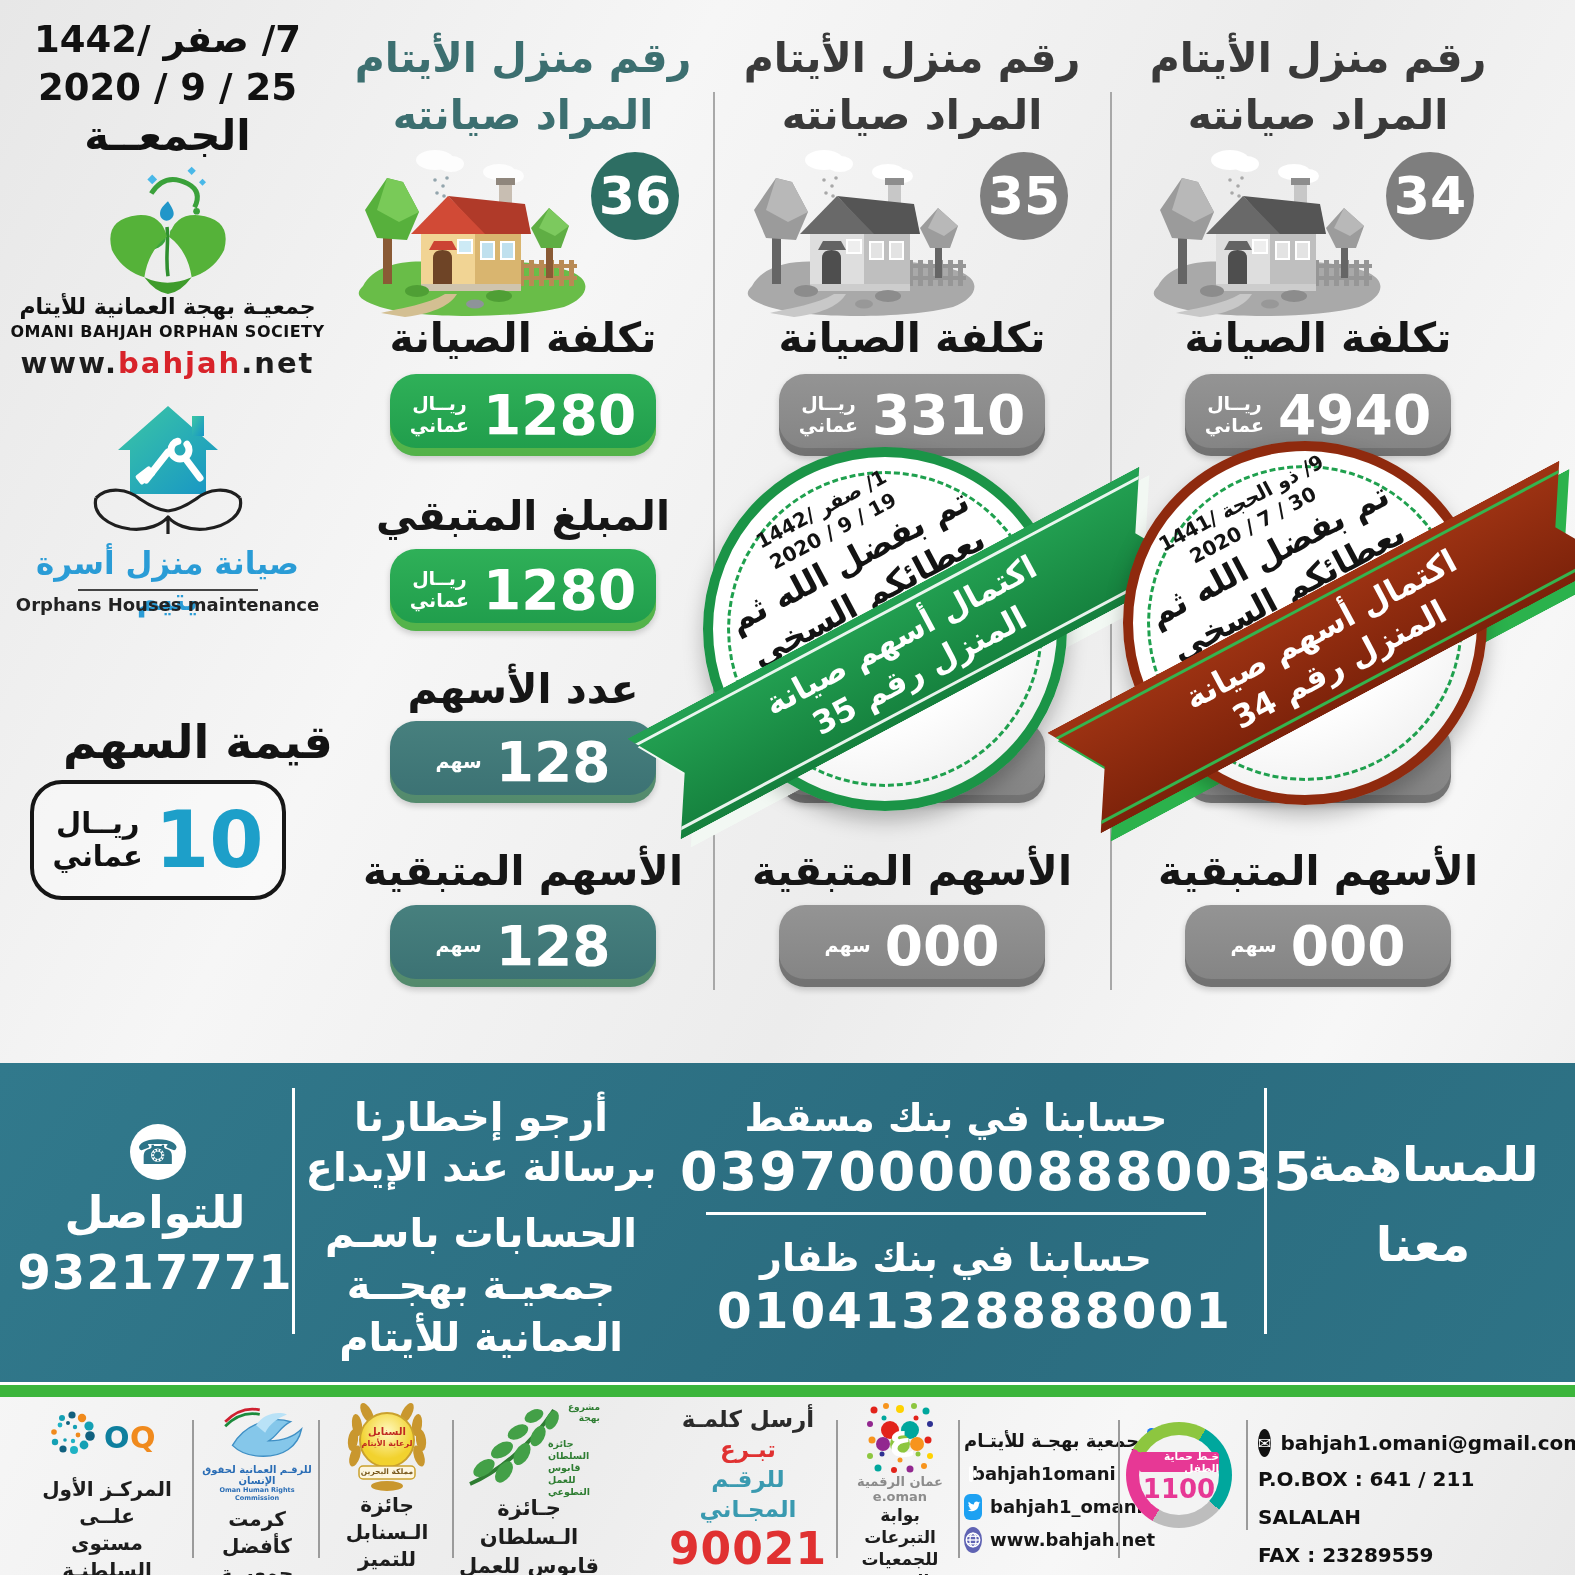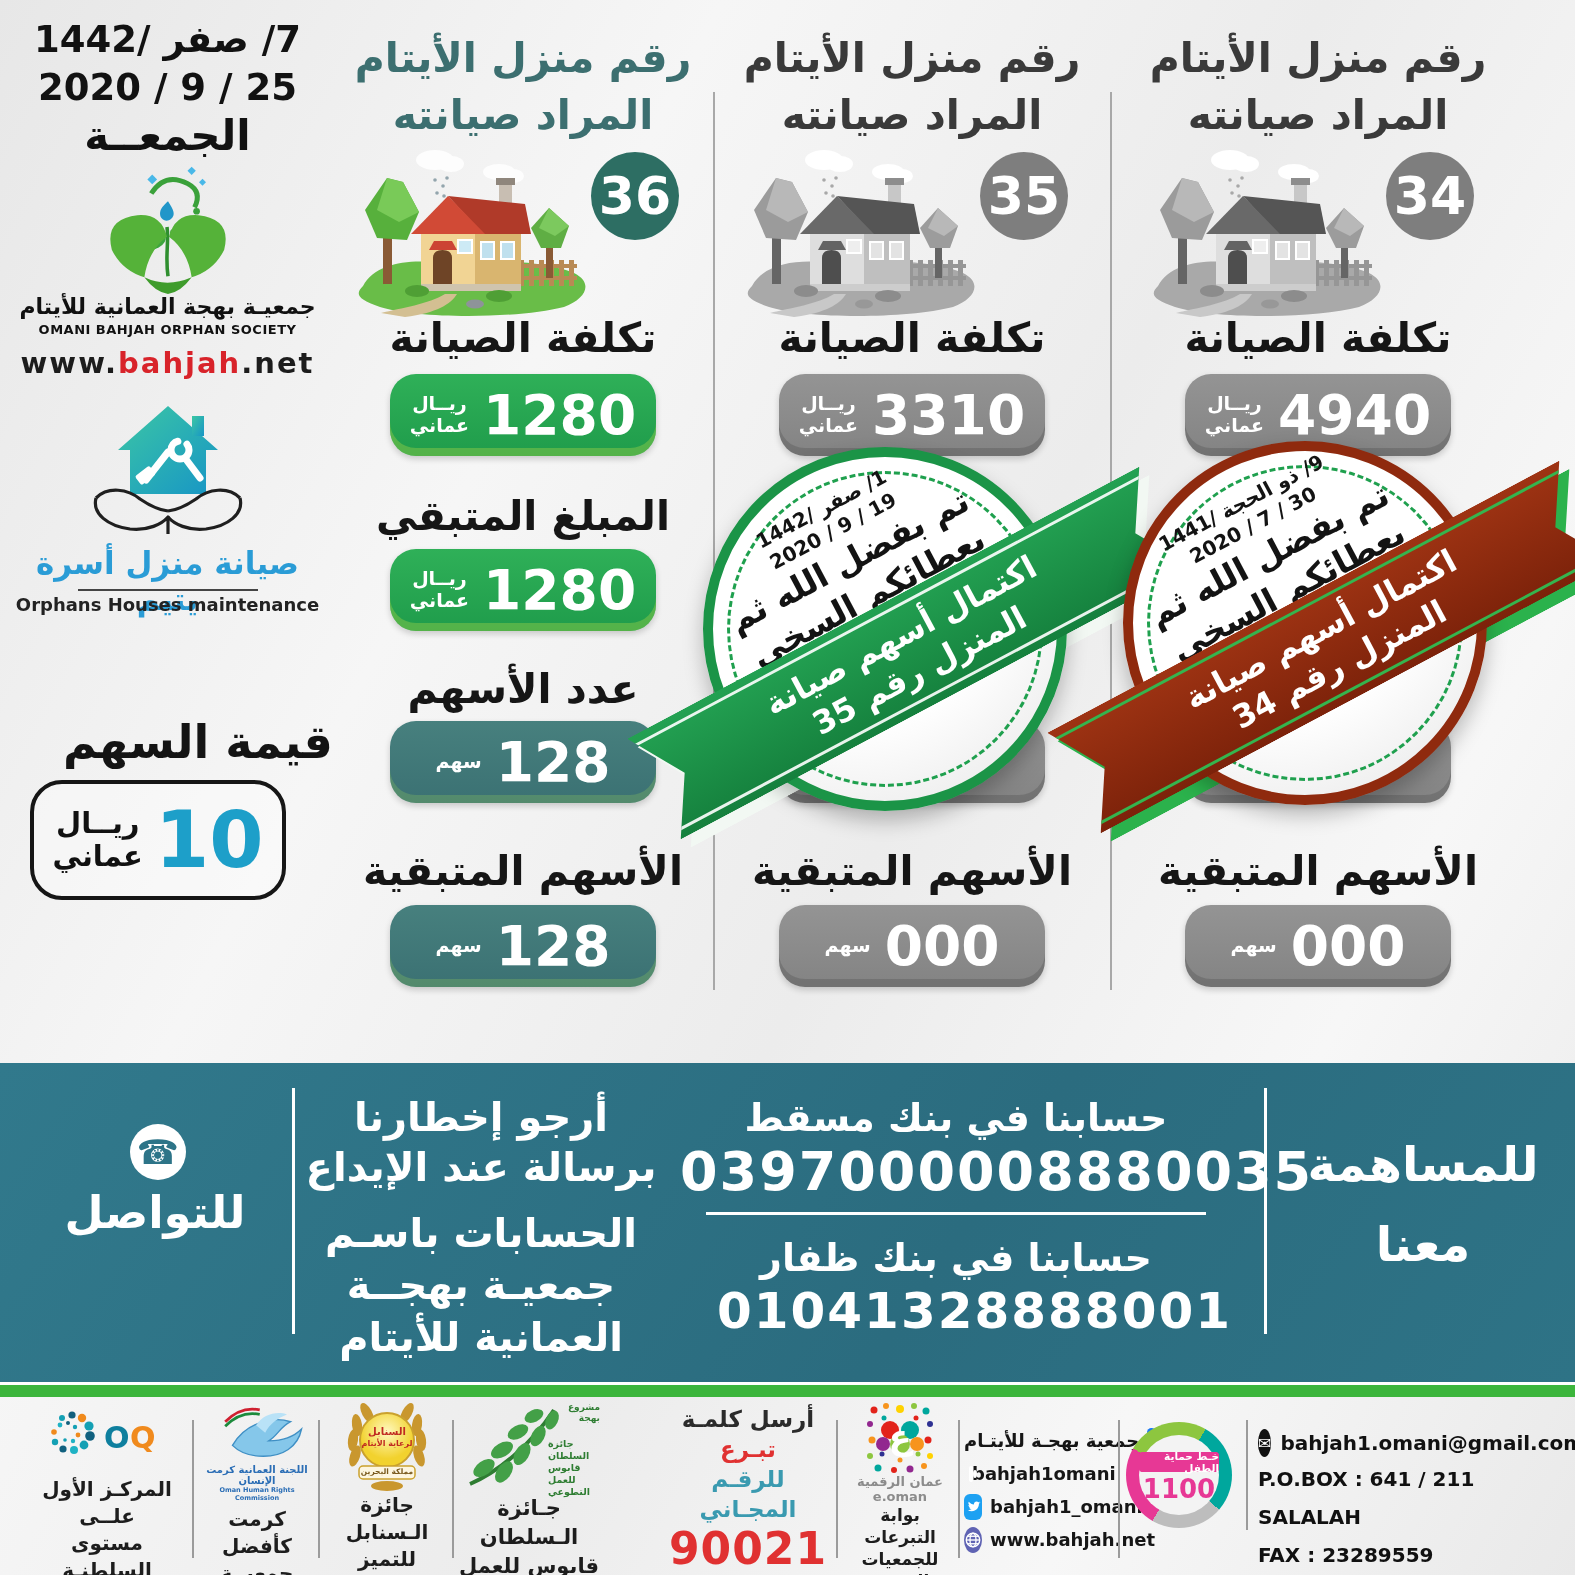--- a/index.html
+++ b/index.html
@@ -6,21 +6,21 @@
   .poster{position:relative;width:1575px;height:1575px;overflow:hidden;
     font-family:"DejaVu Sans","Liberation Sans",sans-serif;color:#1c1c1c;
     background:linear-gradient(118deg,#e7e7e7 0%,#f6f6f6 30%,#ececec 55%,#f7f7f7 78%,#e9e9e9 100%);}
   .abs{position:absolute;}
   .ctr{text-align:center;}
 
   
   .date-block{left:0;top:16px;width:335px;font-size:37px;line-height:48px;font-weight:bold;color:#121212;}
   .day-name{font-size:42px;}
   .org-ar{left:0;top:294px;width:335px;font-size:22px;font-weight:bold;color:#111;}
-  .org-en{left:0;top:322px;width:335px;font-size:13px;font-weight:bold;letter-spacing:.5px;color:#111;}
+  .org-en{left:0;top:322px;width:335px;font-size:16px;font-weight:bold;letter-spacing:.5px;color:#111;}
   .website{left:0;top:346px;width:335px;font-size:29px;font-weight:bold;letter-spacing:2px;}
   .website .red{color:#d8232a;}
   .maint-ar{left:0;top:545px;width:335px;font-size:31px;font-weight:bold;color:#2a9cd6;}
   .maint-hr{left:78px;top:589px;width:180px;height:2px;background:#444;}
   .maint-en{left:0;top:594px;width:335px;font-size:18px;font-weight:bold;color:#222;}
   .share-label{left:0;top:715px;width:330px;font-size:46px;font-weight:bold;color:#141414;margin-left:33px;}
   .share-box{left:30px;top:780px;width:248px;height:112px;border:4px solid #161616;border-radius:32px;
     display:flex;direction:rtl;align-items:center;justify-content:center;gap:12px;background:rgba(255,255,255,.35);}
   .share-box .val{font-size:78px;font-weight:bold;color:#1d9fc9;line-height:1;}
   .share-box .unit{font-size:29px;font-weight:bold;color:#111;line-height:1.15;text-align:center;}
@@ -471,20 +471,21 @@
     <div class="ribbon rb-red" dir="rtl">
       <div class="stripes"></div>
       <div>اكتمال أسهم صيانة</div>
       <div>المنزل رقم 34</div>
     </div>
   </div>
 
   <div class="abs contact-bar"></div>
   <div class="abs phone-circle">☎</div>
   <div class="abs contact-label" dir="rtl">للتواصل</div>
+  <div class="abs contact-number">93217771</div>
   <div class="abs vline vl1"></div>
   <div class="abs cbar-txt notify1" dir="rtl">أرجو إخطارنا</div>
   <div class="abs cbar-txt notify2" dir="rtl">برسالة عند الإيداع</div>
   <div class="abs cbar-txt acc1" dir="rtl">الحسابات باسـم</div>
   <div class="abs cbar-txt acc2" dir="rtl">جمعيـة بهجــة</div>
   <div class="abs cbar-txt acc3" dir="rtl">العمانية للأيتام</div>
   <div class="abs cbar-txt bank1-label" dir="rtl">حسابنا في بنك مسقط</div>
   <div class="abs cbar-txt bank1-num">0397000008880035</div>
   <div class="abs bank-hr"></div>
   <div class="abs cbar-txt bank2-label" dir="rtl">حسابنا في بنك ظفار</div>
@@ -525,21 +526,21 @@
   </div>
   <div class="abs fdiv" style="left:192px"></div>
 
   <div class="abs hr-block ctr">
     <svg width="100" height="62" viewBox="0 0 110 68">
       <path d="M20 26 C32 14 44 10 58 13" stroke="#cf2030" stroke-width="3" fill="none"></path>
       <path d="M20 31 C32 19 44 15 58 18" stroke="#1c8a3c" stroke-width="3" fill="none"></path>
       <path d="M28 52 C43 26 73 20 92 26 C80 32 78 41 68 47 C84 47 95 43 104 34 C100 54 83 64 62 64 C48 64 36 60 28 52 Z" fill="#85c7ea" stroke="#3f8fc4" stroke-width="1.5"></path>
       <path d="M54 30 C61 18 77 14 88 18 C78 22 69 28 64 38 Z" fill="#b9e2f7"></path>
     </svg>
-    <div class="hr-cal" dir="rtl">اللجنة العمانية كرمت الإنسان</div>
+    <div class="hr-cal" dir="rtl">للرقـم العمانية لحقوق الإنسان</div>
     <div class="hr-en">Oman Human Rights Commission</div>
     <div class="fcap" dir="rtl" style="margin-top:4px">
       <span style="display:block">كرمت كأفضل</span>
       <span style="display:block">جمعيــة لعـام</span>
 
     </div>
   </div>
   <div class="abs fdiv" style="left:318px"></div>
 
   <div class="abs sanabil-block ctr">

